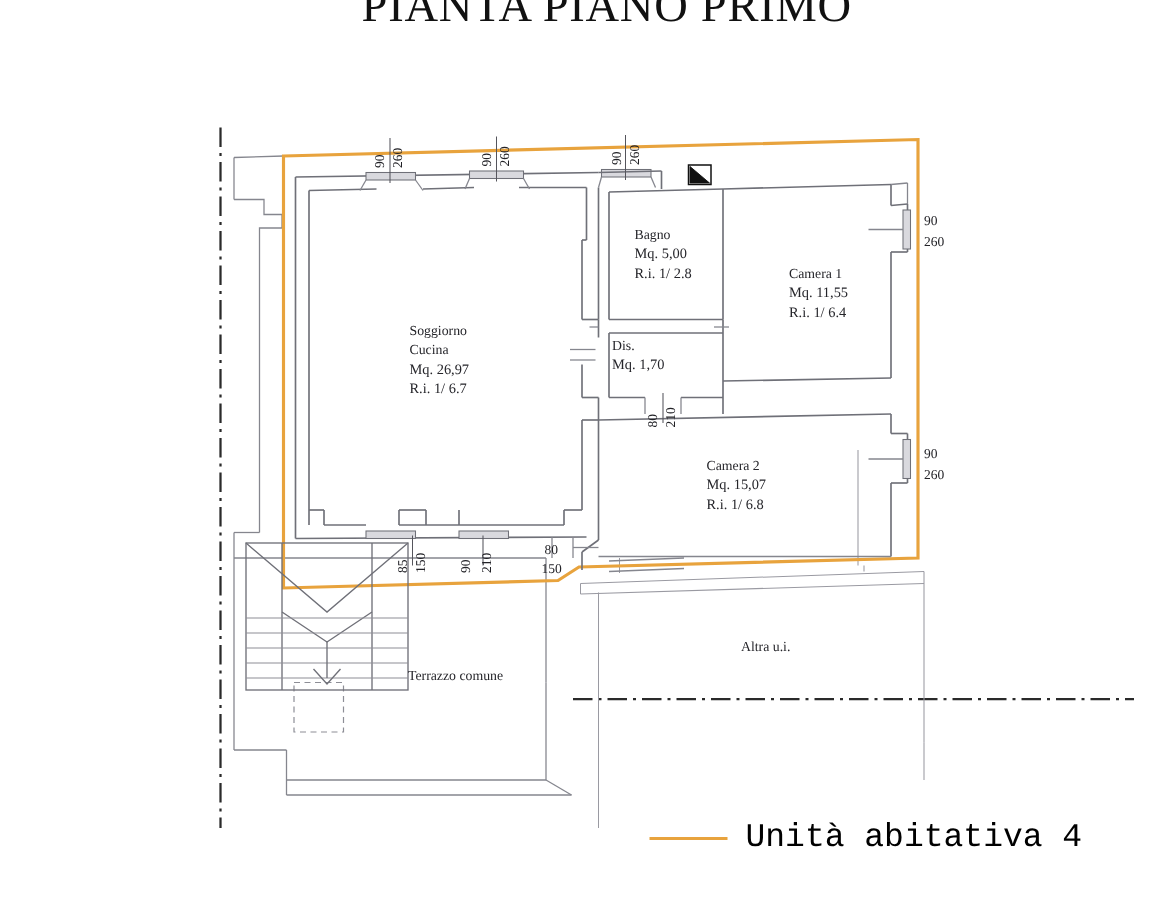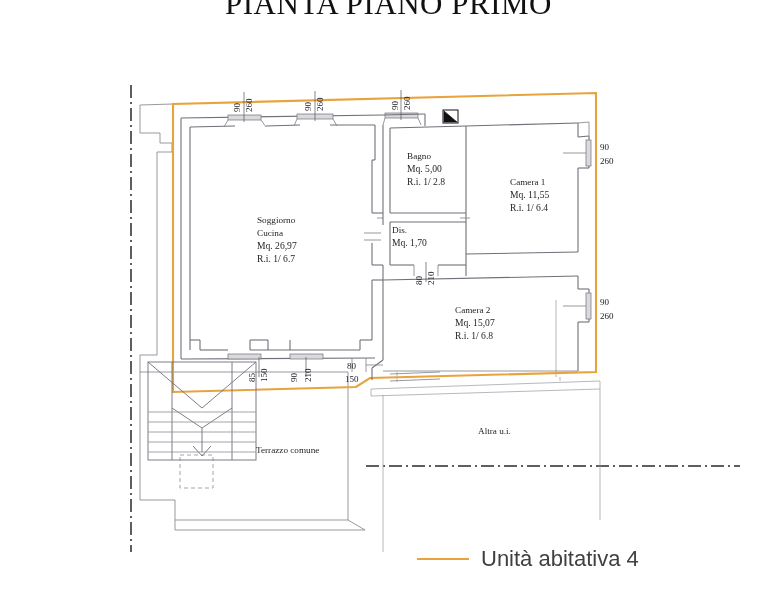--- a/index.html
+++ b/index.html
@@ -11,21 +11,21 @@
   body {
     width: 777px;
     height: 600px;
     overflow: hidden;
     font-family: "Liberation Serif", "DejaVu Serif", serif;
     color: #1a1a1a;
     position: relative;
   }
   #plan-root {
     position: absolute;
-    left: 0; top: 0;
+    left: 16px; top: 0;
     width: 671px;
     height: 600px;
   }
   .page-title {
     position: absolute;
     left: 0;
     top: -14px;
     width: 777px;
     text-align: center;
     font-family: "Liberation Serif", "DejaVu Serif", serif;
@@ -48,23 +48,23 @@
     display: flex;
     align-items: center;
     gap: 12px;
   }
   .legend-swatch {
     width: 52px;
     height: 0;
     border-top: 2.2px solid #E8A33D;
   }
   .legend-label {
-    font-family: Liberation Sans, sans-serif;
+    font-family: Liberation Mono, monospace;
     font-size: 22px;
-    color: #404040;
+    color: #000000;
     white-space: nowrap;
   }
   
   text {
     font-family: "Liberation Serif", "DejaVu Serif", serif;
     fill: #25252a;
   }
   .room-text { font-size: 9.2px; }
   .area-text { font-size: 9.6px; }
   .dim-text  { font-size: 9px; fill: #222227; }

